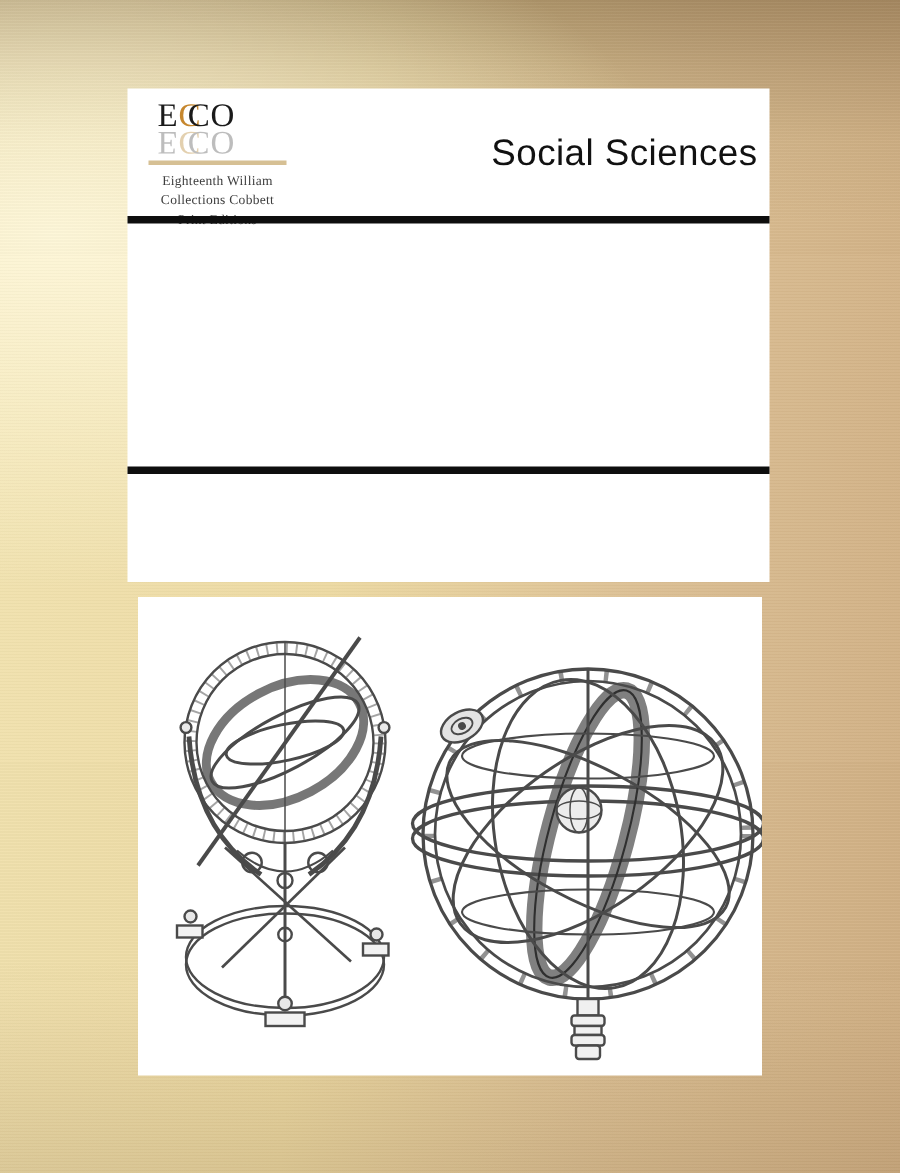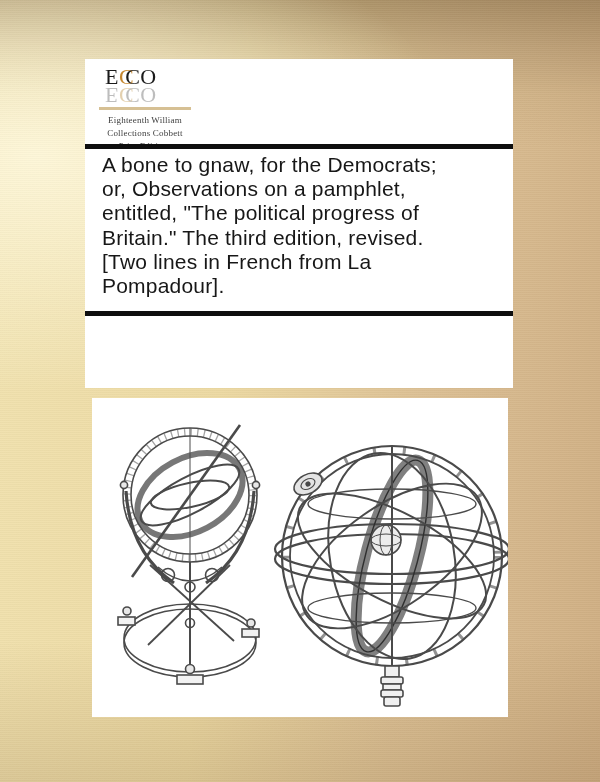--- a/index.html
+++ b/index.html
@@ -74,29 +74,24 @@
         <span>E</span><span class="gold">C</span><span class="lc2">C</span><span>O</span>
       </div>
       <div class="logo-rule"></div>
       <div class="logo-tagline">
         <div>Eighteenth William</div>
         <div>Collections Cobbett</div>
         <div>Print Editions</div>
       </div>
     </div>
 
+    <div class="category">Social Sciences</div>
 
     <div class="divider d1"></div>
 
-    <div class="title">A bone to gnaw, for the Democrats;
-or, Observations on a pamphlet,
-entitled, "The political progress of
-Britain." The third edition, revised.
-[Two lines in French from La
-Pompadour].</div>
 
     <div class="divider d2"></div>
 
   </div>
 
   <div class="card illus-card">
     <svg viewBox="0 0 416 319" fill="none" stroke="#4a4a4a" stroke-width="1.6">
 
       <g transform="translate(98,97)">
 

